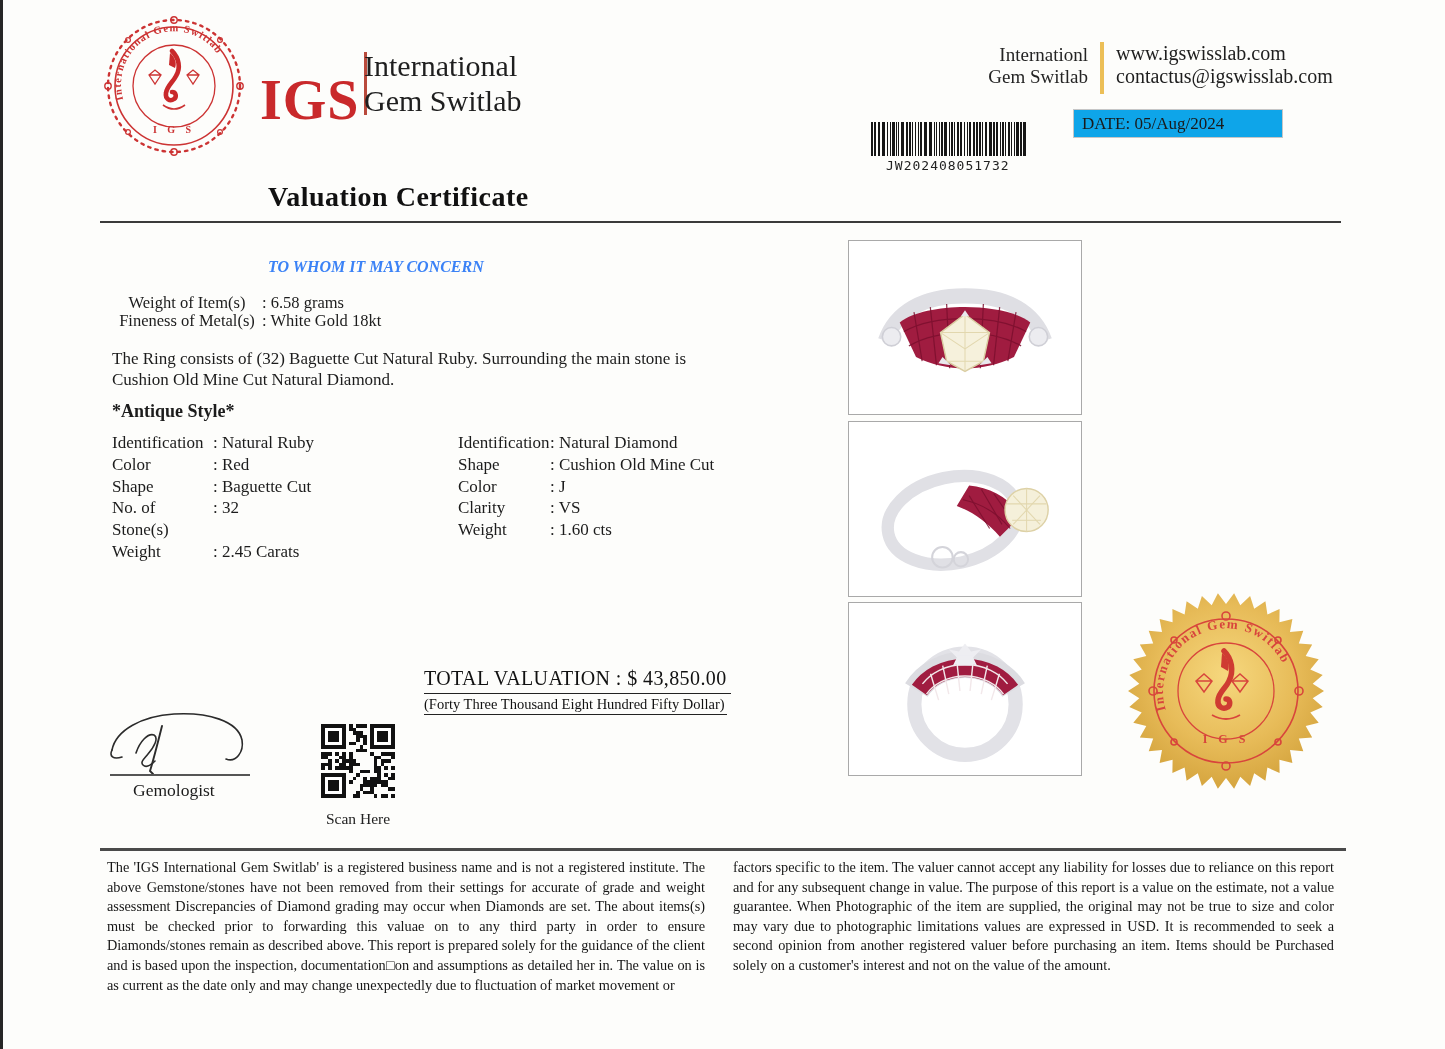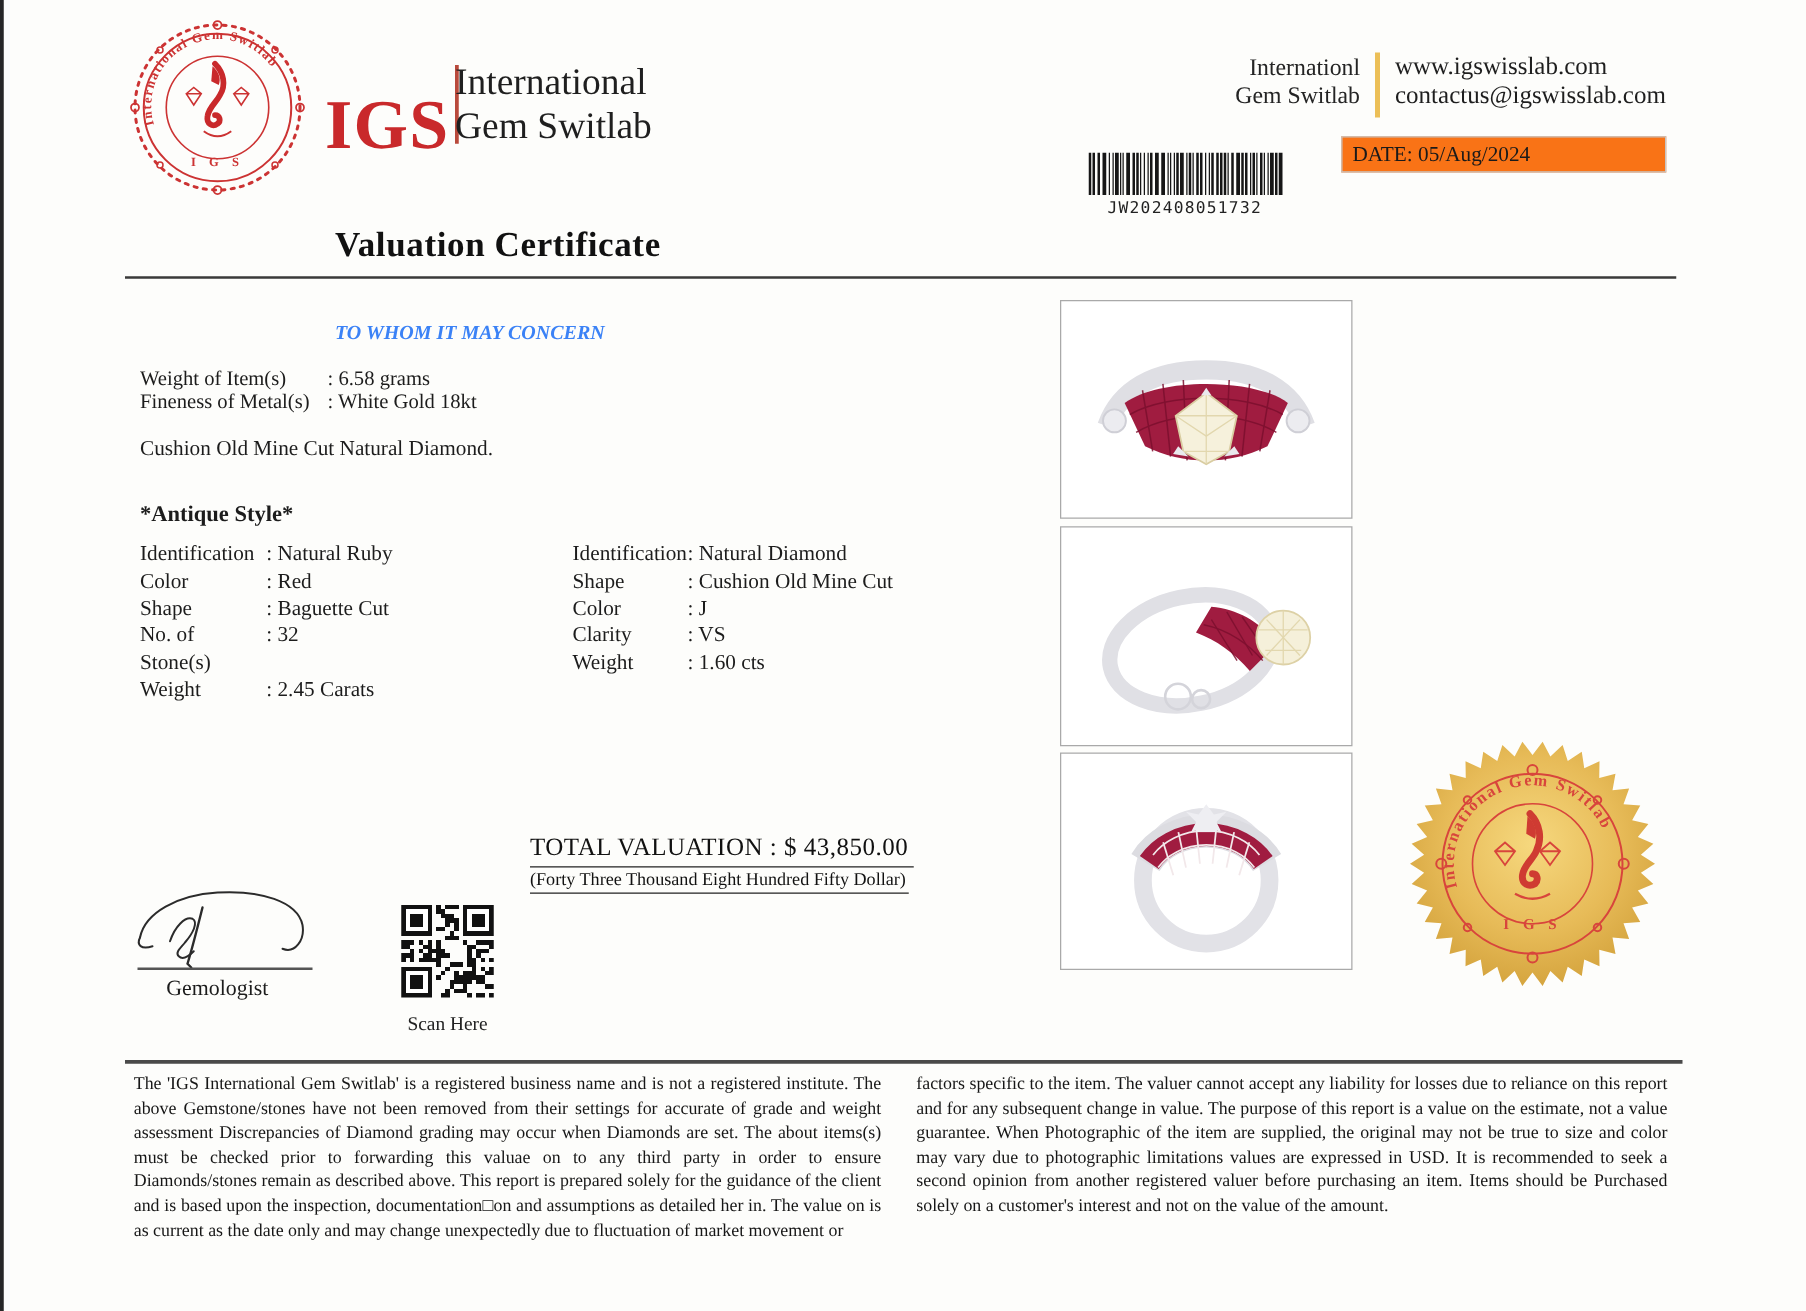--- a/index.html
+++ b/index.html
@@ -15,34 +15,34 @@
   
   .logo-svg{left:103px;top:13px;}
   .igs-abbr{left:260px;top:44px;font-size:56px;font-weight:bold;color:var(--logo-red);letter-spacing:1px;margin-top:24px;}
   .igs-divider{left:364px;top:52px;width:3px;height:63px;background:#b94a3c;}
   .lab-name{left:364px;top:48px;font-size:30px;line-height:35px;color:#1f1f1f;}
   .hdr-right-name{left:950px;top:44px;width:138px;text-align:right;font-size:19px;line-height:22px;color:#242424;}
   .hdr-yellow{left:1100px;top:42px;width:4px;height:52px;background:var(--divider-yellow);}
   .hdr-contact{left:1116px;top:42px;font-size:20px;line-height:23px;color:#1e1e1e;}
   .barcode-wrap{left:870px;top:122px;width:162px;}
   .barcode-label{font-family:"DejaVu Sans Mono", monospace;font-size:13px;letter-spacing:1px;color:#222;margin-top:-2px;padding-left:16px;}
-  .ref-box{left:1073px;width:260px;height:29px;border:1px solid #c6c6c6;background:#f97316;
+  .ref-box{left:1073px;width:210px;height:29px;border:1px solid #c6c6c6;background:#0ea5e9;
            font-size:17px;line-height:27px;padding-left:8px;color:#1a1a1a;}
   .date-box{top:109px;}
   .cert-box{top:142px;height:28px;}
 
   .doc-title{left:268px;top:181px;font-size:28px;font-weight:bold;letter-spacing:0.5px;color:#111;}
   .title-rule{left:100px;top:221px;width:1241px;height:2px;background:#3a3a3a;}
 
   .salutation{left:268px;top:258px;font-size:16px;font-weight:bold;font-style:italic;color:#3b82f6;}
 
   .kv-row{display:flex;}
   .kv-label{flex:none;}
   .summary{left:112px;top:294px;font-size:16.5px;line-height:18px;}
-  .summary .kv-label{width:150px;}
+  .summary .kv-label{width:150px;text-align:center;}
   .description{left:112px;top:348px;width:600px;font-size:17px;line-height:21px;}
   .style-note{left:112px;top:401px;font-size:18px;font-weight:bold;}
   .spec{font-size:17px;line-height:21.8px;}
   .t-left{left:112px;top:432px;width:330px;}
   .t-left .kv-label{width:101px;}
   .t-right{left:458px;top:432px;width:330px;}
   .t-right .kv-label{width:92px;}
 
   .valuation{left:424px;top:667px;}
   .valuation-total{display:inline-block;font-size:20px;letter-spacing:0.4px;color:#111;
@@ -188,20 +188,21 @@
         <span class="kv-value">: 6.58 grams</span>
       </div>
 
       <div class="kv-row">
         <span class="kv-label">Fineness of Metal(s)</span>
         <span class="kv-value">: White Gold 18kt</span>
       </div>
     </div>
 
   <div class="abs description">
+    <div>The Ring consists of (32) Baguette Cut Natural Ruby. Surrounding the main stone is</div>
     <div>Cushion Old Mine Cut Natural Diamond.</div>
   </div>
 
   <div class="abs style-note">*Antique Style*</div>
 
   <div class="abs spec t-left">
 
       <div class="kv-row">
         <span class="kv-label">Identification</span>
         <span class="kv-value">: Natural Ruby</span>

